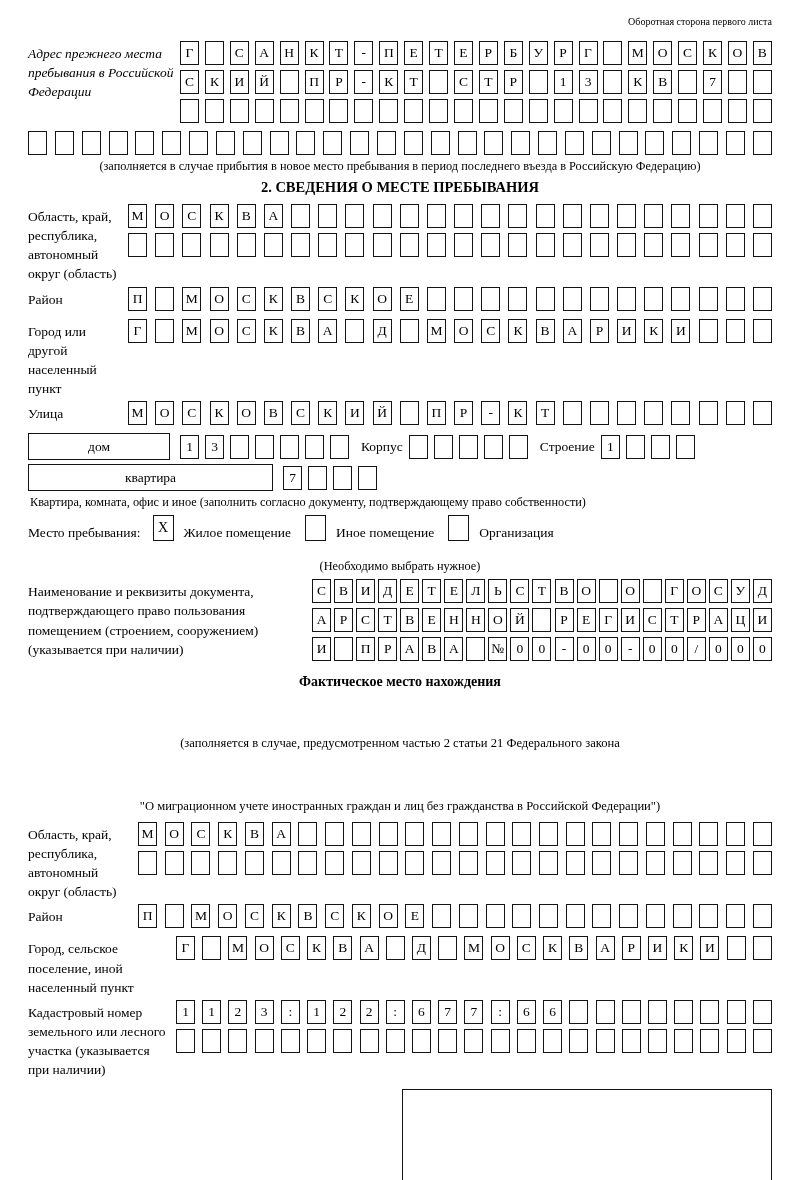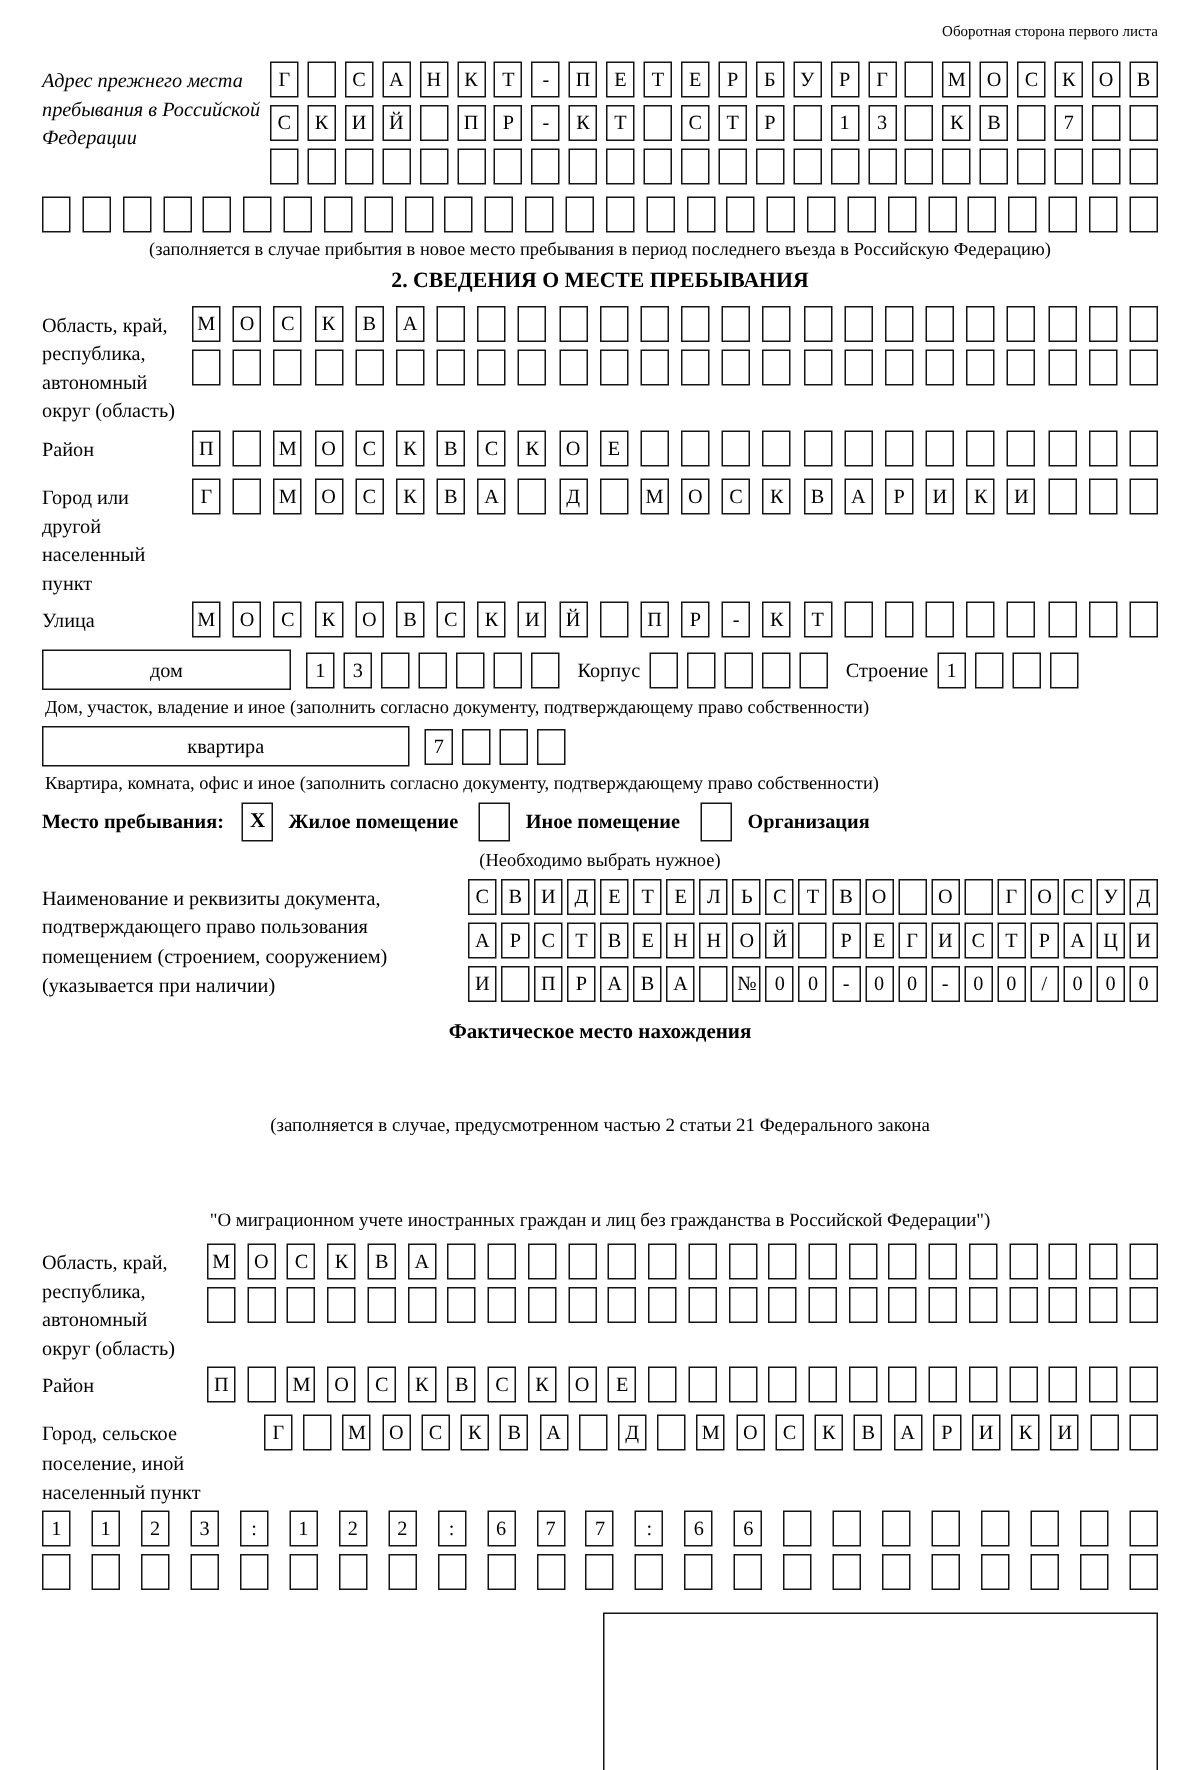--- a/index.html
+++ b/index.html
@@ -30,26 +30,26 @@
   .note-center { text-align:center; margin-left:0; }
 
   .sec-title { text-align:center; font-weight:bold; font-size:14.5px; margin:4px 0 8px; }
   .sub-title { text-align:center; font-weight:bold; font-size:14px; margin:8px 0 6px; }
 
   .house-row { display:flex; align-items:center; margin:3px 0 4px; }
   .wide-box {
     border:1.6px solid #141414; height:27px;
     display:flex; align-items:center; justify-content:center; font-size:13.5px;
   }
-  .box-dom { width:166px; margin-right:10px; }
+  .box-dom { width:142px; margin-right:10px; }
   .box-kv { width:245px; margin-right:10px; }
   .hcells { display:flex; gap:6px; }
   .inline-label { font-size:13.5px; margin:0 6px 0 12px; }
 
-  .stay-row { display:flex; align-items:center; margin:4px 0 5px; font-size:13.5px;font-weight:bold; }
+  .stay-row { display:flex; align-items:flex-end; margin:4px 0 18px; font-size:13.5px; }
   .chk {
     width:21px; height:26px; border:1.6px solid #141414;
     display:flex; align-items:center; justify-content:center;
     font-size:14px; margin:0 10px; flex-shrink:0;
   }
   .stay-label { margin-right:2px; }
   .opt-label { margin-right:4px; }
 
   .fact-note { text-align:center; font-size:12.6px; line-height:1.45;margin-top:44px; }
 
@@ -355,21 +355,20 @@
         <div class="cell"></div>
       </div>
     <div class="inline-label">Строение</div>
     <div class="hcells">
         <div class="cell">1</div>
         <div class="cell"></div>
         <div class="cell"></div>
         <div class="cell"></div>
       </div>
   </div>
-  <div class="note">Дом, участок, владение и иное (заполнить согласно документу, подтверждающему право собственности)</div>
 
   <div class="house-row">
     <div class="wide-box box-kv">квартира</div>
     <div class="hcells">
         <div class="cell">7</div>
         <div class="cell"></div>
         <div class="cell"></div>
         <div class="cell"></div>
       </div>
   </div>
@@ -580,20 +579,21 @@
           <div class="cell">И</div>
           <div class="cell">К</div>
           <div class="cell">И</div>
           <div class="cell"></div>
           <div class="cell"></div>
         </div>
     </div>
   </div>
 
   <div class="field">
+    <div class="flabel w145">Кадастровый номер земельного или лесного участка (указывается при наличии)</div>
     <div class="fcells">
       <div class="cells-row">
           <div class="cell">1</div>
           <div class="cell">1</div>
           <div class="cell">2</div>
           <div class="cell">3</div>
           <div class="cell">:</div>
           <div class="cell">1</div>
           <div class="cell">2</div>
           <div class="cell">2</div>

